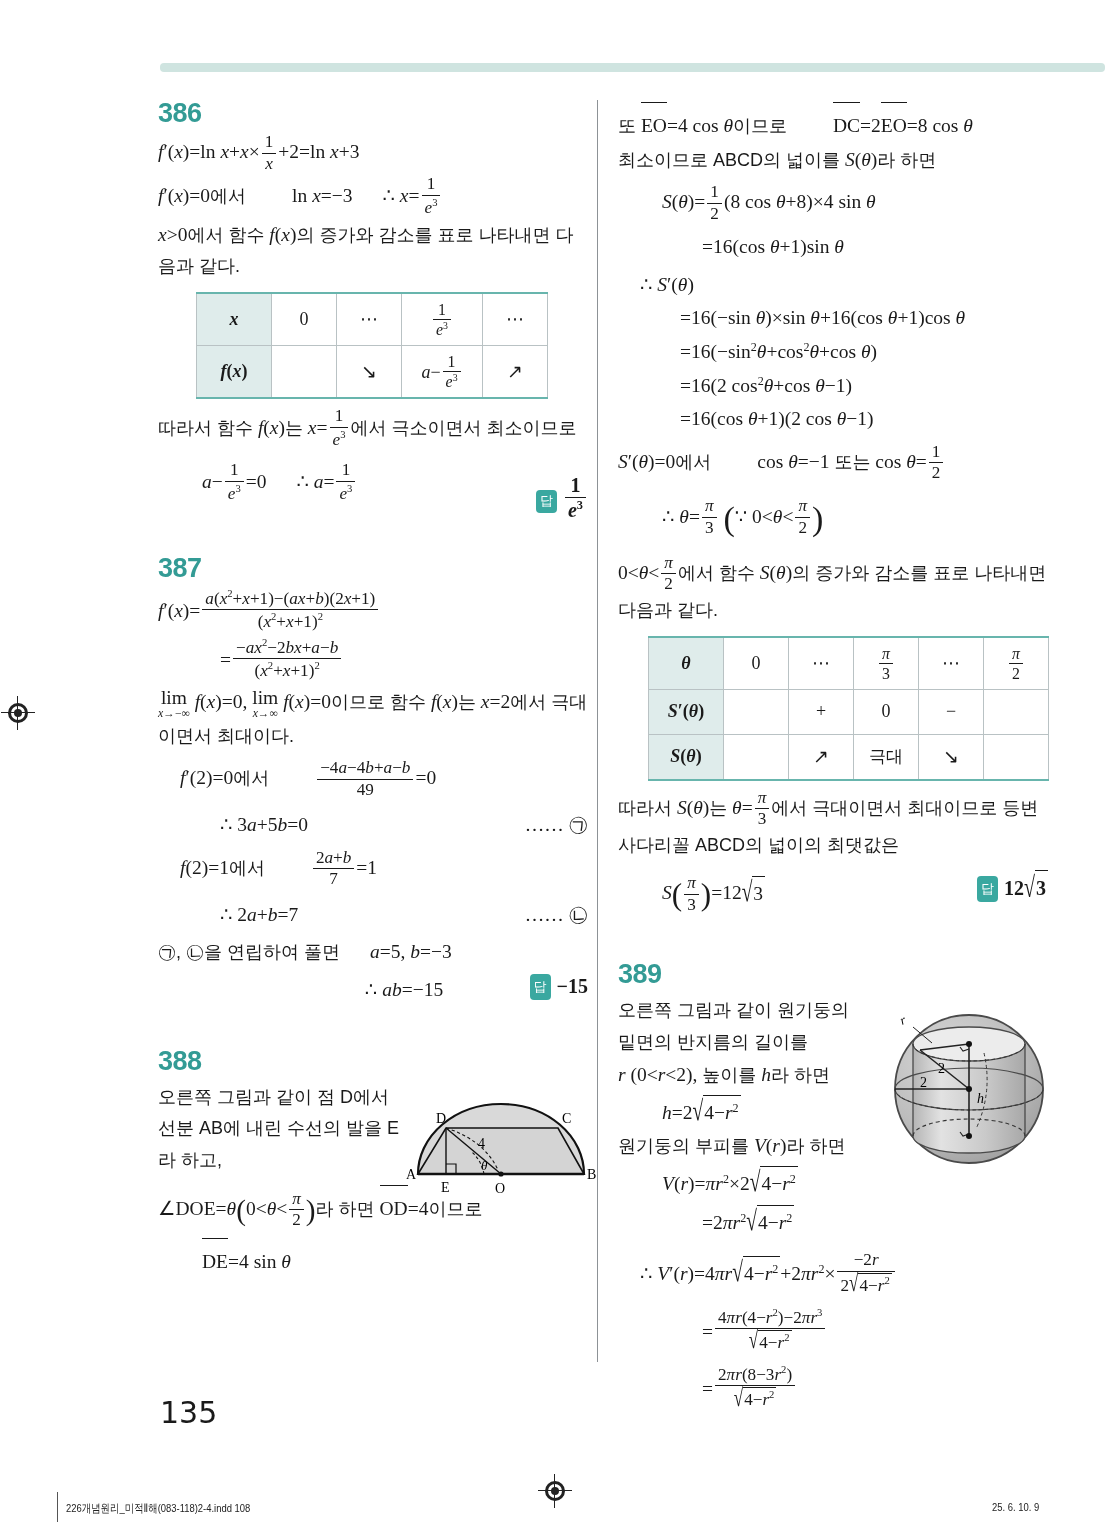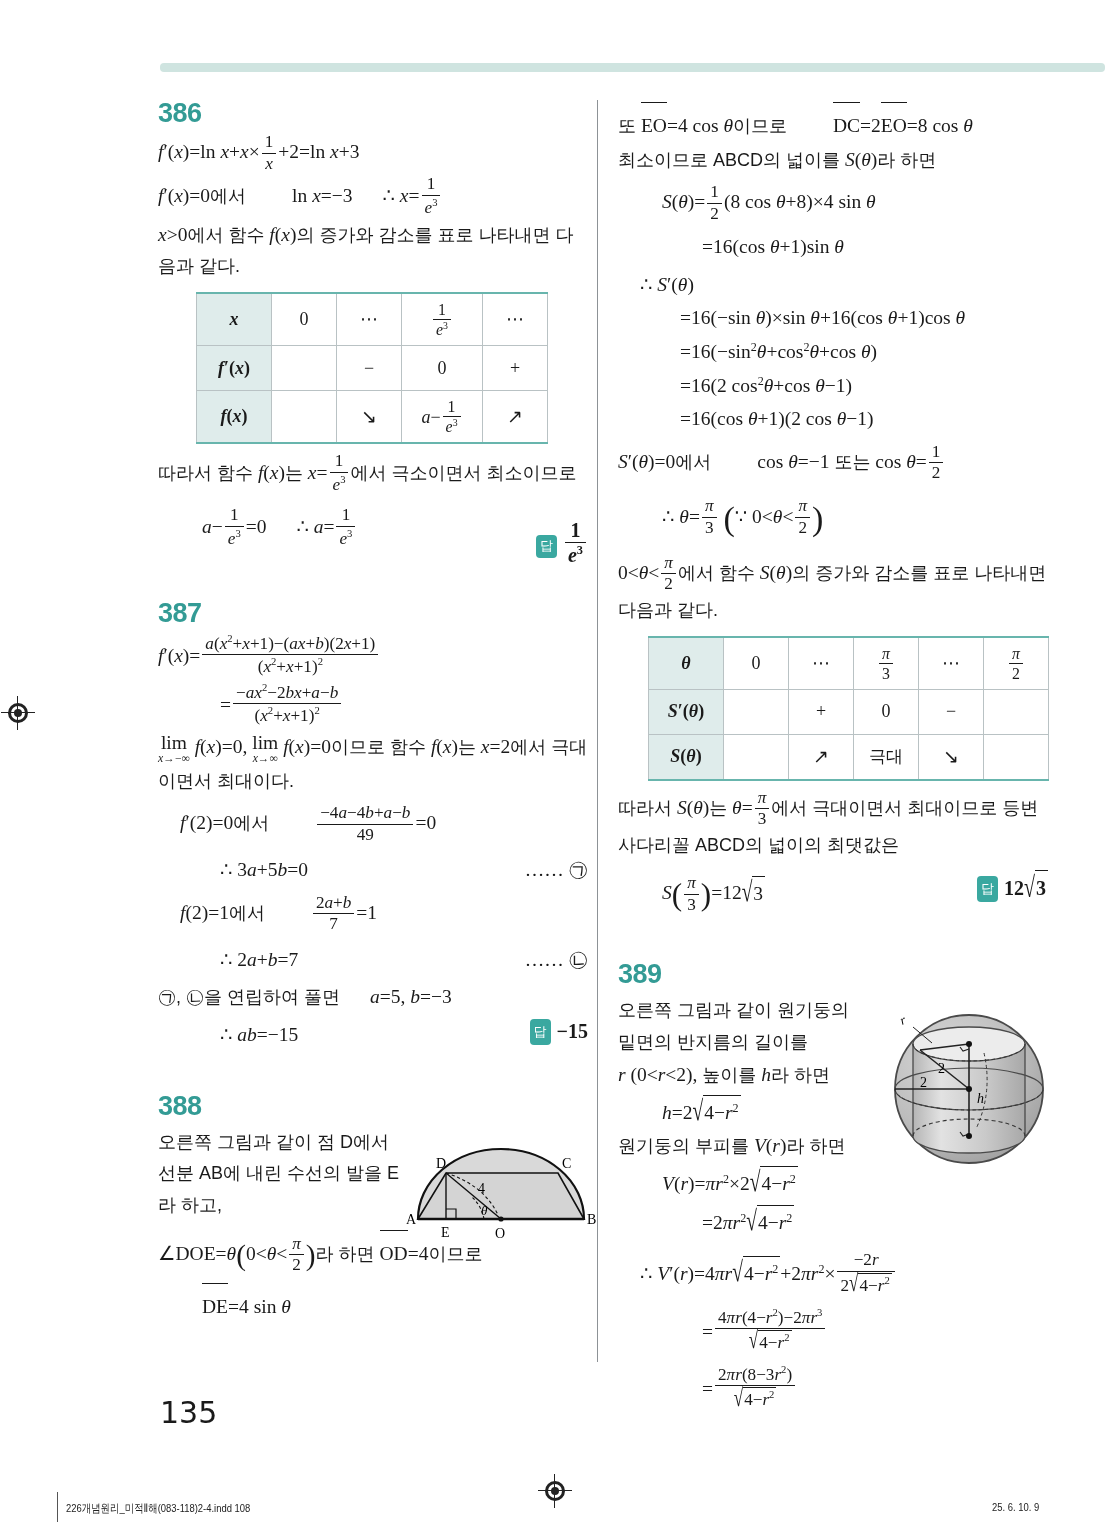--- a/index.html
+++ b/index.html
@@ -155,27 +155,20 @@
       <table class="vt">
         <tbody>
             <tr>
           <td class="hd"><i class="v">x</i></td>
           <td>0</td>
           <td>⋯</td>
           <td class="w"><span class="frac"><span class="num">1</span><span class="den"><i class="v">e</i><sup class="n">3</sup></span></span></td>
           <td>⋯</td>
         </tr>
         <tr>
-          <td class="hd"><i class="v">f</i>′(<i class="v">x</i>)</td>
-          <td></td>
-          <td>−</td>
-          <td class="w">0</td>
-          <td>+</td>
-        </tr>
-        <tr>
           <td class="hd"><i class="v">f</i>(<i class="v">x</i>)</td>
           <td></td>
           <td><span class="arrow-dn">↘</span></td>
           <td class="w"><i class="v">a</i>−<span class="frac"><span class="num">1</span><span class="den"><i class="v">e</i><sup class="n">3</sup></span></span></td>
           <td><span class="arrow-up">↗</span></td>
         </tr>
       </tbody>
         </table>
 
       <div class="ln wrap">
@@ -228,21 +221,21 @@
 
       <div class="ln ind3" style="position:relative;margin-top:10px;">
         ∴ 2<i class="v">a</i>+<i class="v">b</i><span class="op">=</span>7
         <span style="position:absolute;right:0;">…… ㉡</span>
       </div>
 
       <div class="ln" style="margin-top:6px;">
         <span class="ko">㉠, ㉡을 연립하여 풀면</span><span class="gap"></span><i class="v">a</i><span class="op">=</span>5, <i class="v">b</i><span class="op">=−</span>3
       </div>
 
-      <div class="ln ind3" style="position:relative;margin-top:6px;">
+      <div class="ln ind3" style="position:relative;margin-top:6px;text-align:center;">
         ∴ <i class="v">ab</i><span class="op">=−</span>15
         <span class="ans" style="top:-4px;"><span class="badge">답</span>−15</span>
       </div>
     </div>
 
     <div style="margin-top:42px;position:relative;">
       <div class="prob-num">388</div>
 
       <svg id="fig388" viewBox="0 0 195 100">
         <path d="M 12 78 A 83 70 0 0 1 178 78 Z" fill="#d9d9d9" stroke="#111" stroke-width="2.2"></path>

